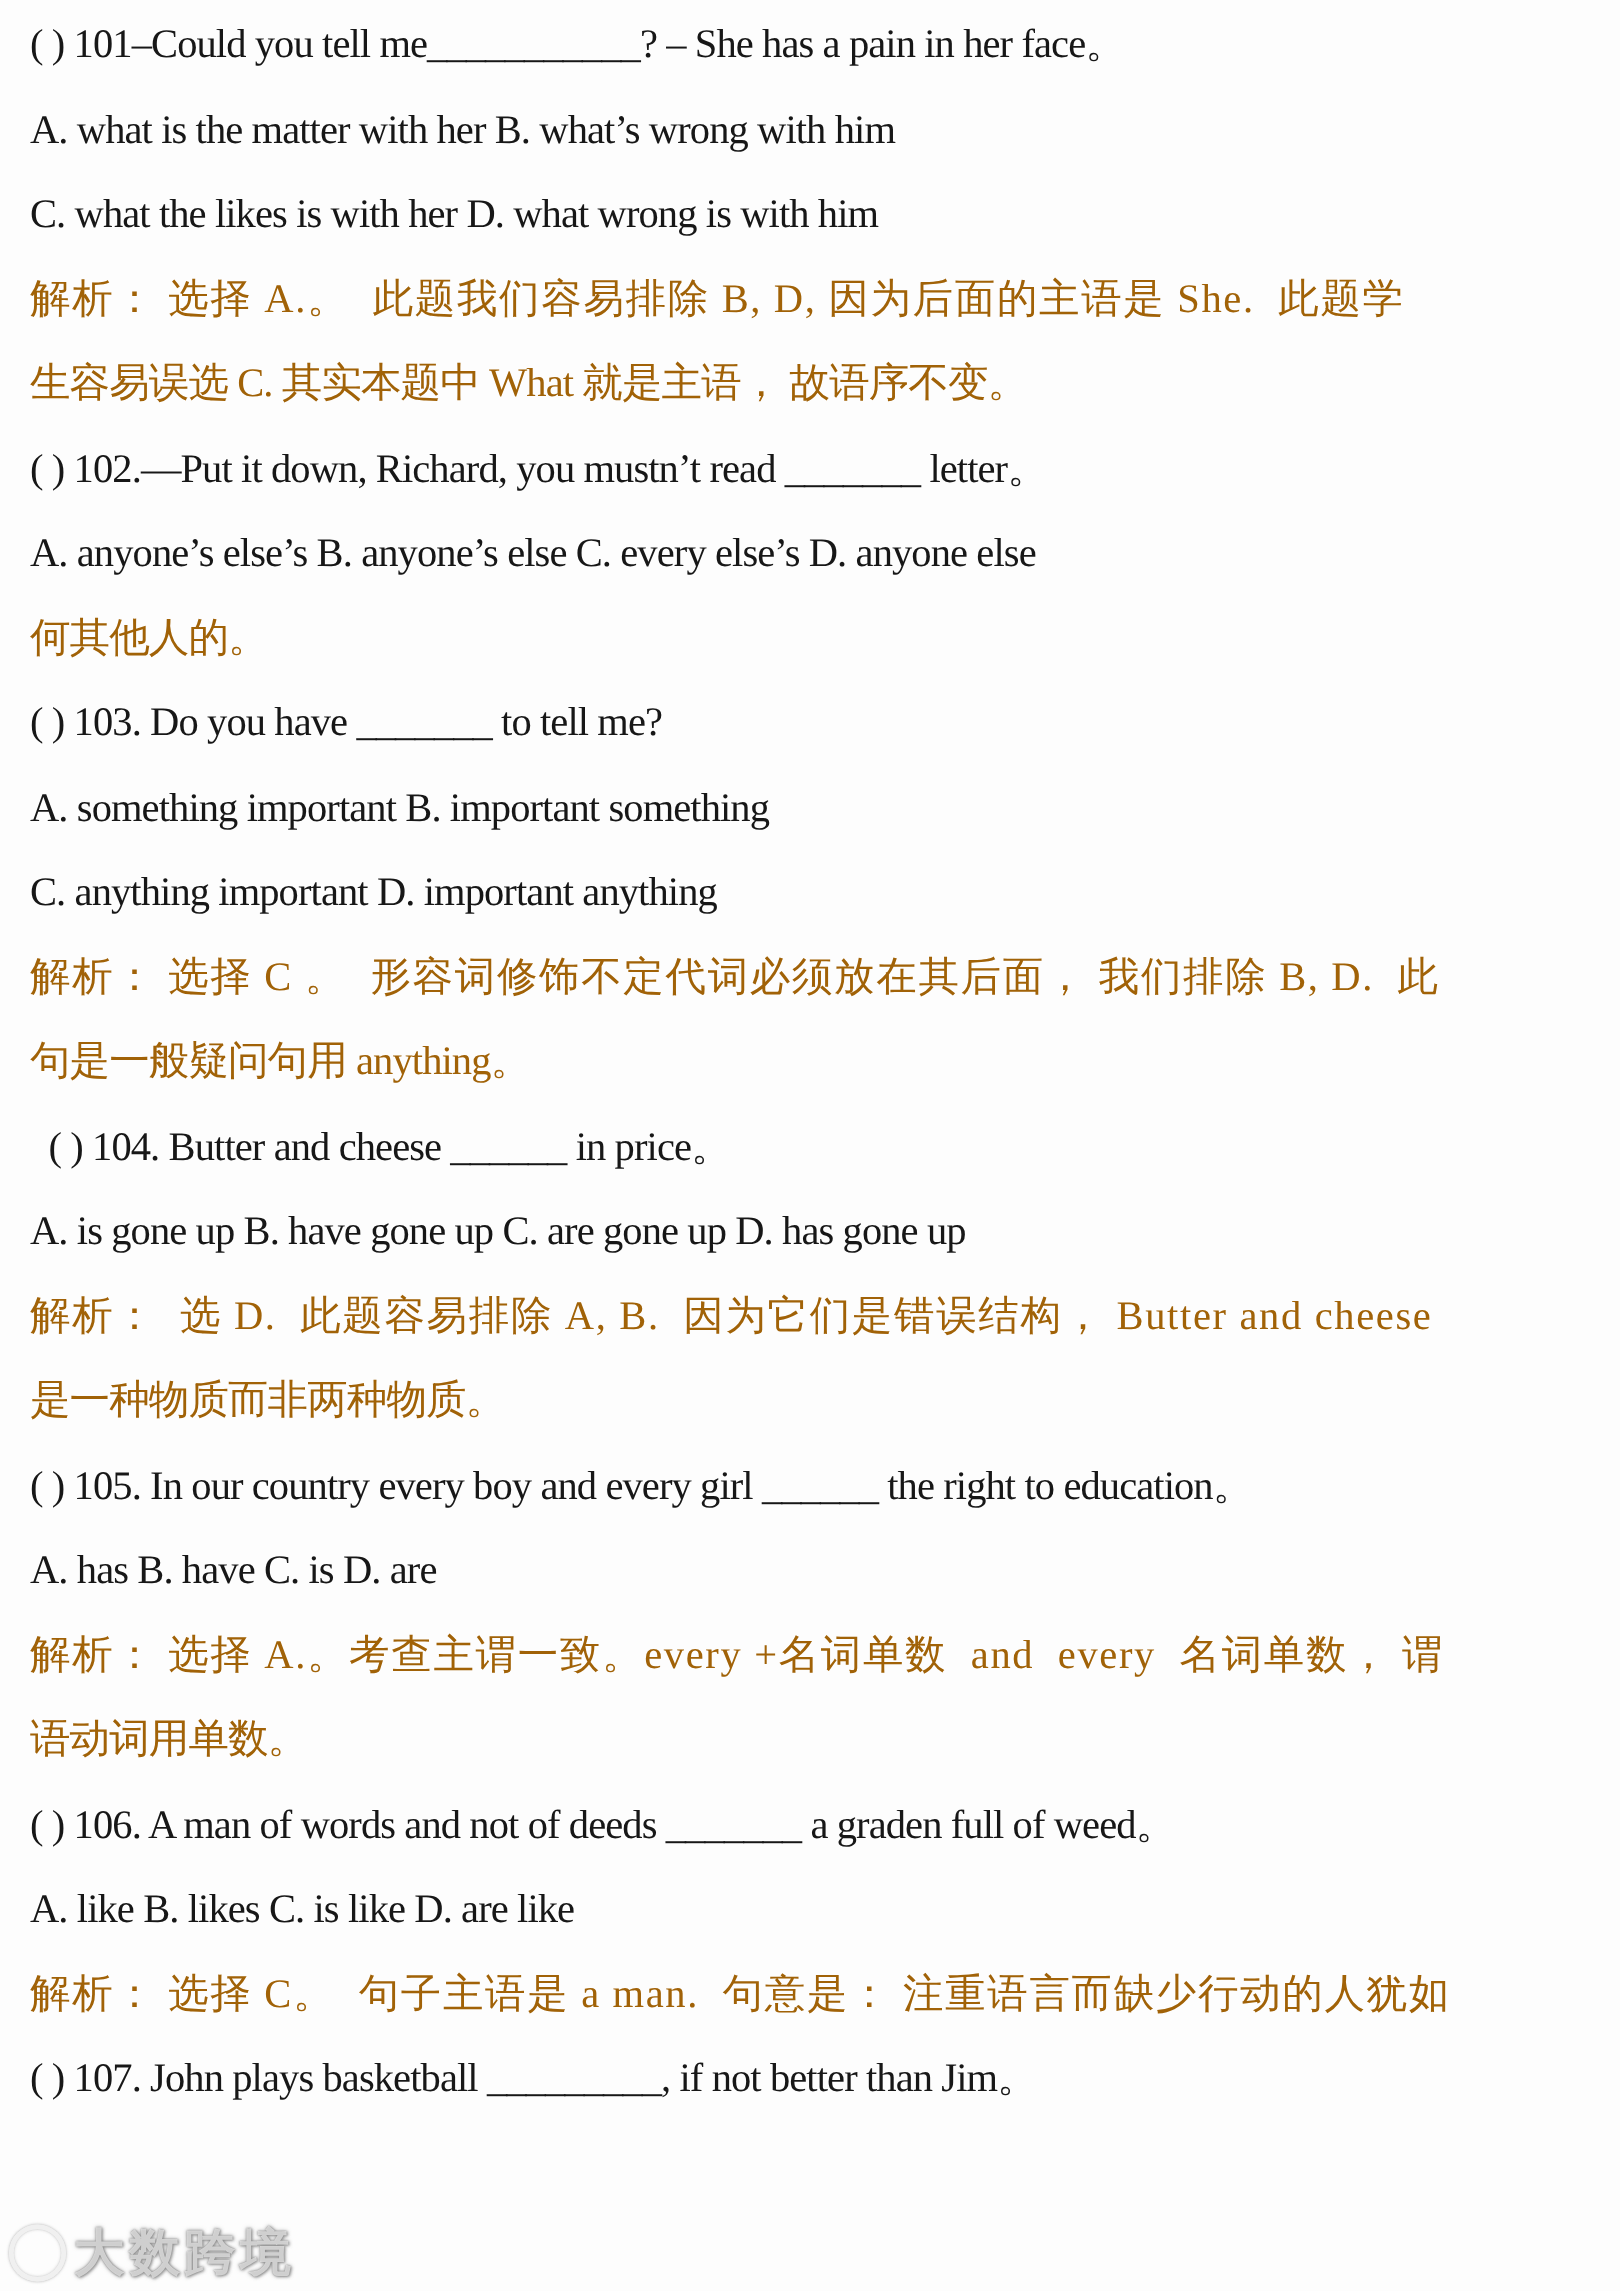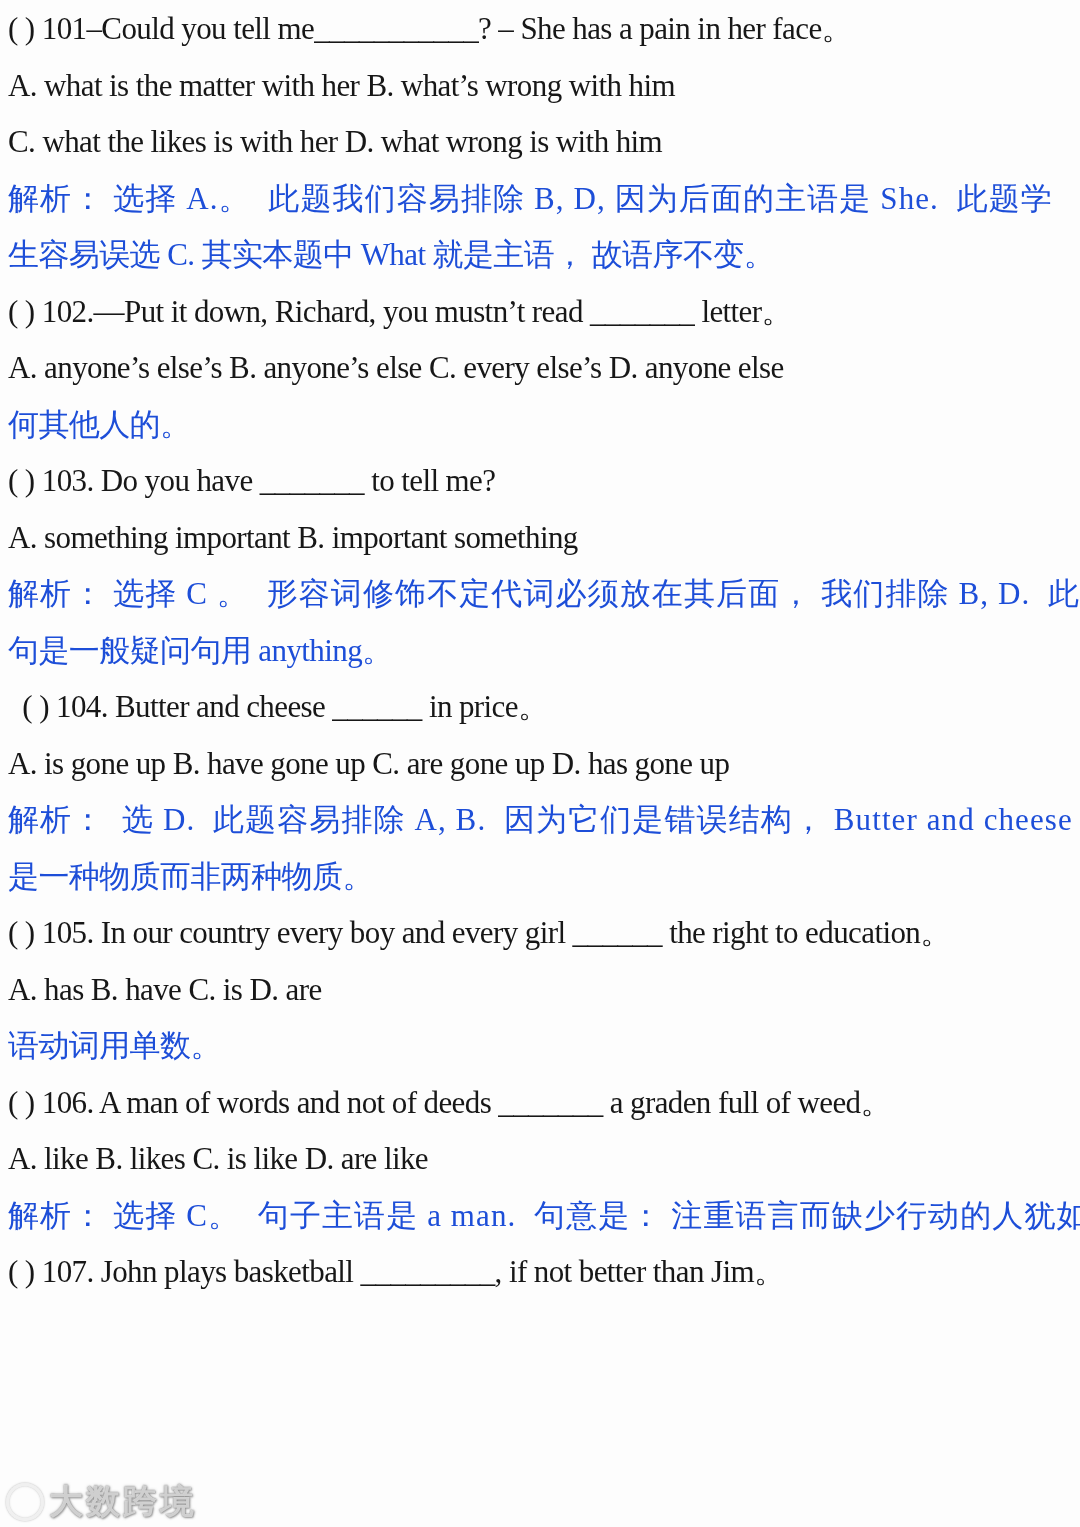--- a/index.html
+++ b/index.html
@@ -14,28 +14,29 @@
     position: relative;
     font-family: "Liberation Serif", "DejaVu Serif", serif;
   }
   .page {
     padding: 1px 4px 0 8px;
     position: relative;
   }
   .line {
     height: 56.5px;
     line-height: 56.5px;
-    font-size: 31px;
+    font-size: 27px;
     letter-spacing: -0.6px;
     color: #171717;
     white-space: pre;
     overflow: visible;
+    margin-left: 12px;
   }
   .analysis {
-    color: #1d4ed8;
+    color: #a16207;
   }
   .analysis.fill {
     letter-spacing: 1.1px;
   }
   .watermark {
     position: absolute;
     left: 6px;
     bottom: 2px;
     display: flex;
     align-items: center;
@@ -71,28 +72,30 @@
       <div class="line">( ) 101–Could you tell me___________? – She has a pain in her face。</div>
       <div class="line">A. what is the matter with her B. what’s wrong with him</div>
       <div class="line">C. what the likes is with her D. what wrong is with him</div>
       <div class="line analysis fill">解析： 选择 A.。  此题我们容易排除 B, D, 因为后面的主语是 She.  此题学</div>
       <div class="line analysis">生容易误选 C. 其实本题中 What 就是主语， 故语序不变。</div>
       <div class="line">( ) 102.—Put it down, Richard, you mustn’t read _______ letter。</div>
       <div class="line">A. anyone’s else’s B. anyone’s else C. every else’s D. anyone else</div>
       <div class="line analysis">何其他人的。</div>
       <div class="line">( ) 103. Do you have _______ to tell me?</div>
       <div class="line">A. something important B. important something</div>
+      <div class="line">C. anything important D. important anything</div>
       <div class="line analysis fill">解析： 选择 C 。  形容词修饰不定代词必须放在其后面， 我们排除 B, D.  此</div>
       <div class="line analysis">句是一般疑问句用 anything。</div>
       <div class="line">  ( ) 104. Butter and cheese ______ in price。</div>
       <div class="line">A. is gone up B. have gone up C. are gone up D. has gone up</div>
       <div class="line analysis fill">解析：  选 D.  此题容易排除 A, B.  因为它们是错误结构， Butter and cheese</div>
       <div class="line analysis">是一种物质而非两种物质。</div>
       <div class="line">( ) 105. In our country every boy and every girl ______ the right to education。</div>
       <div class="line">A. has B. have C. is D. are</div>
+      <div class="line analysis fill">解析： 选择 A.。考查主谓一致。every +名词单数  and  every  名词单数， 谓</div>
       <div class="line analysis">语动词用单数。</div>
       <div class="line">( ) 106. A man of words and not of deeds _______ a graden full of weed。</div>
       <div class="line">A. like B. likes C. is like D. are like</div>
       <div class="line analysis fill">解析： 选择 C。  句子主语是 a man.  句意是： 注重语言而缺少行动的人犹如</div>
       <div class="line">( ) 107. John plays basketball _________, if not better than Jim。</div>
     </div>
 </div>
 
 <div class="watermark">
   <span class="wm-logo"></span>

